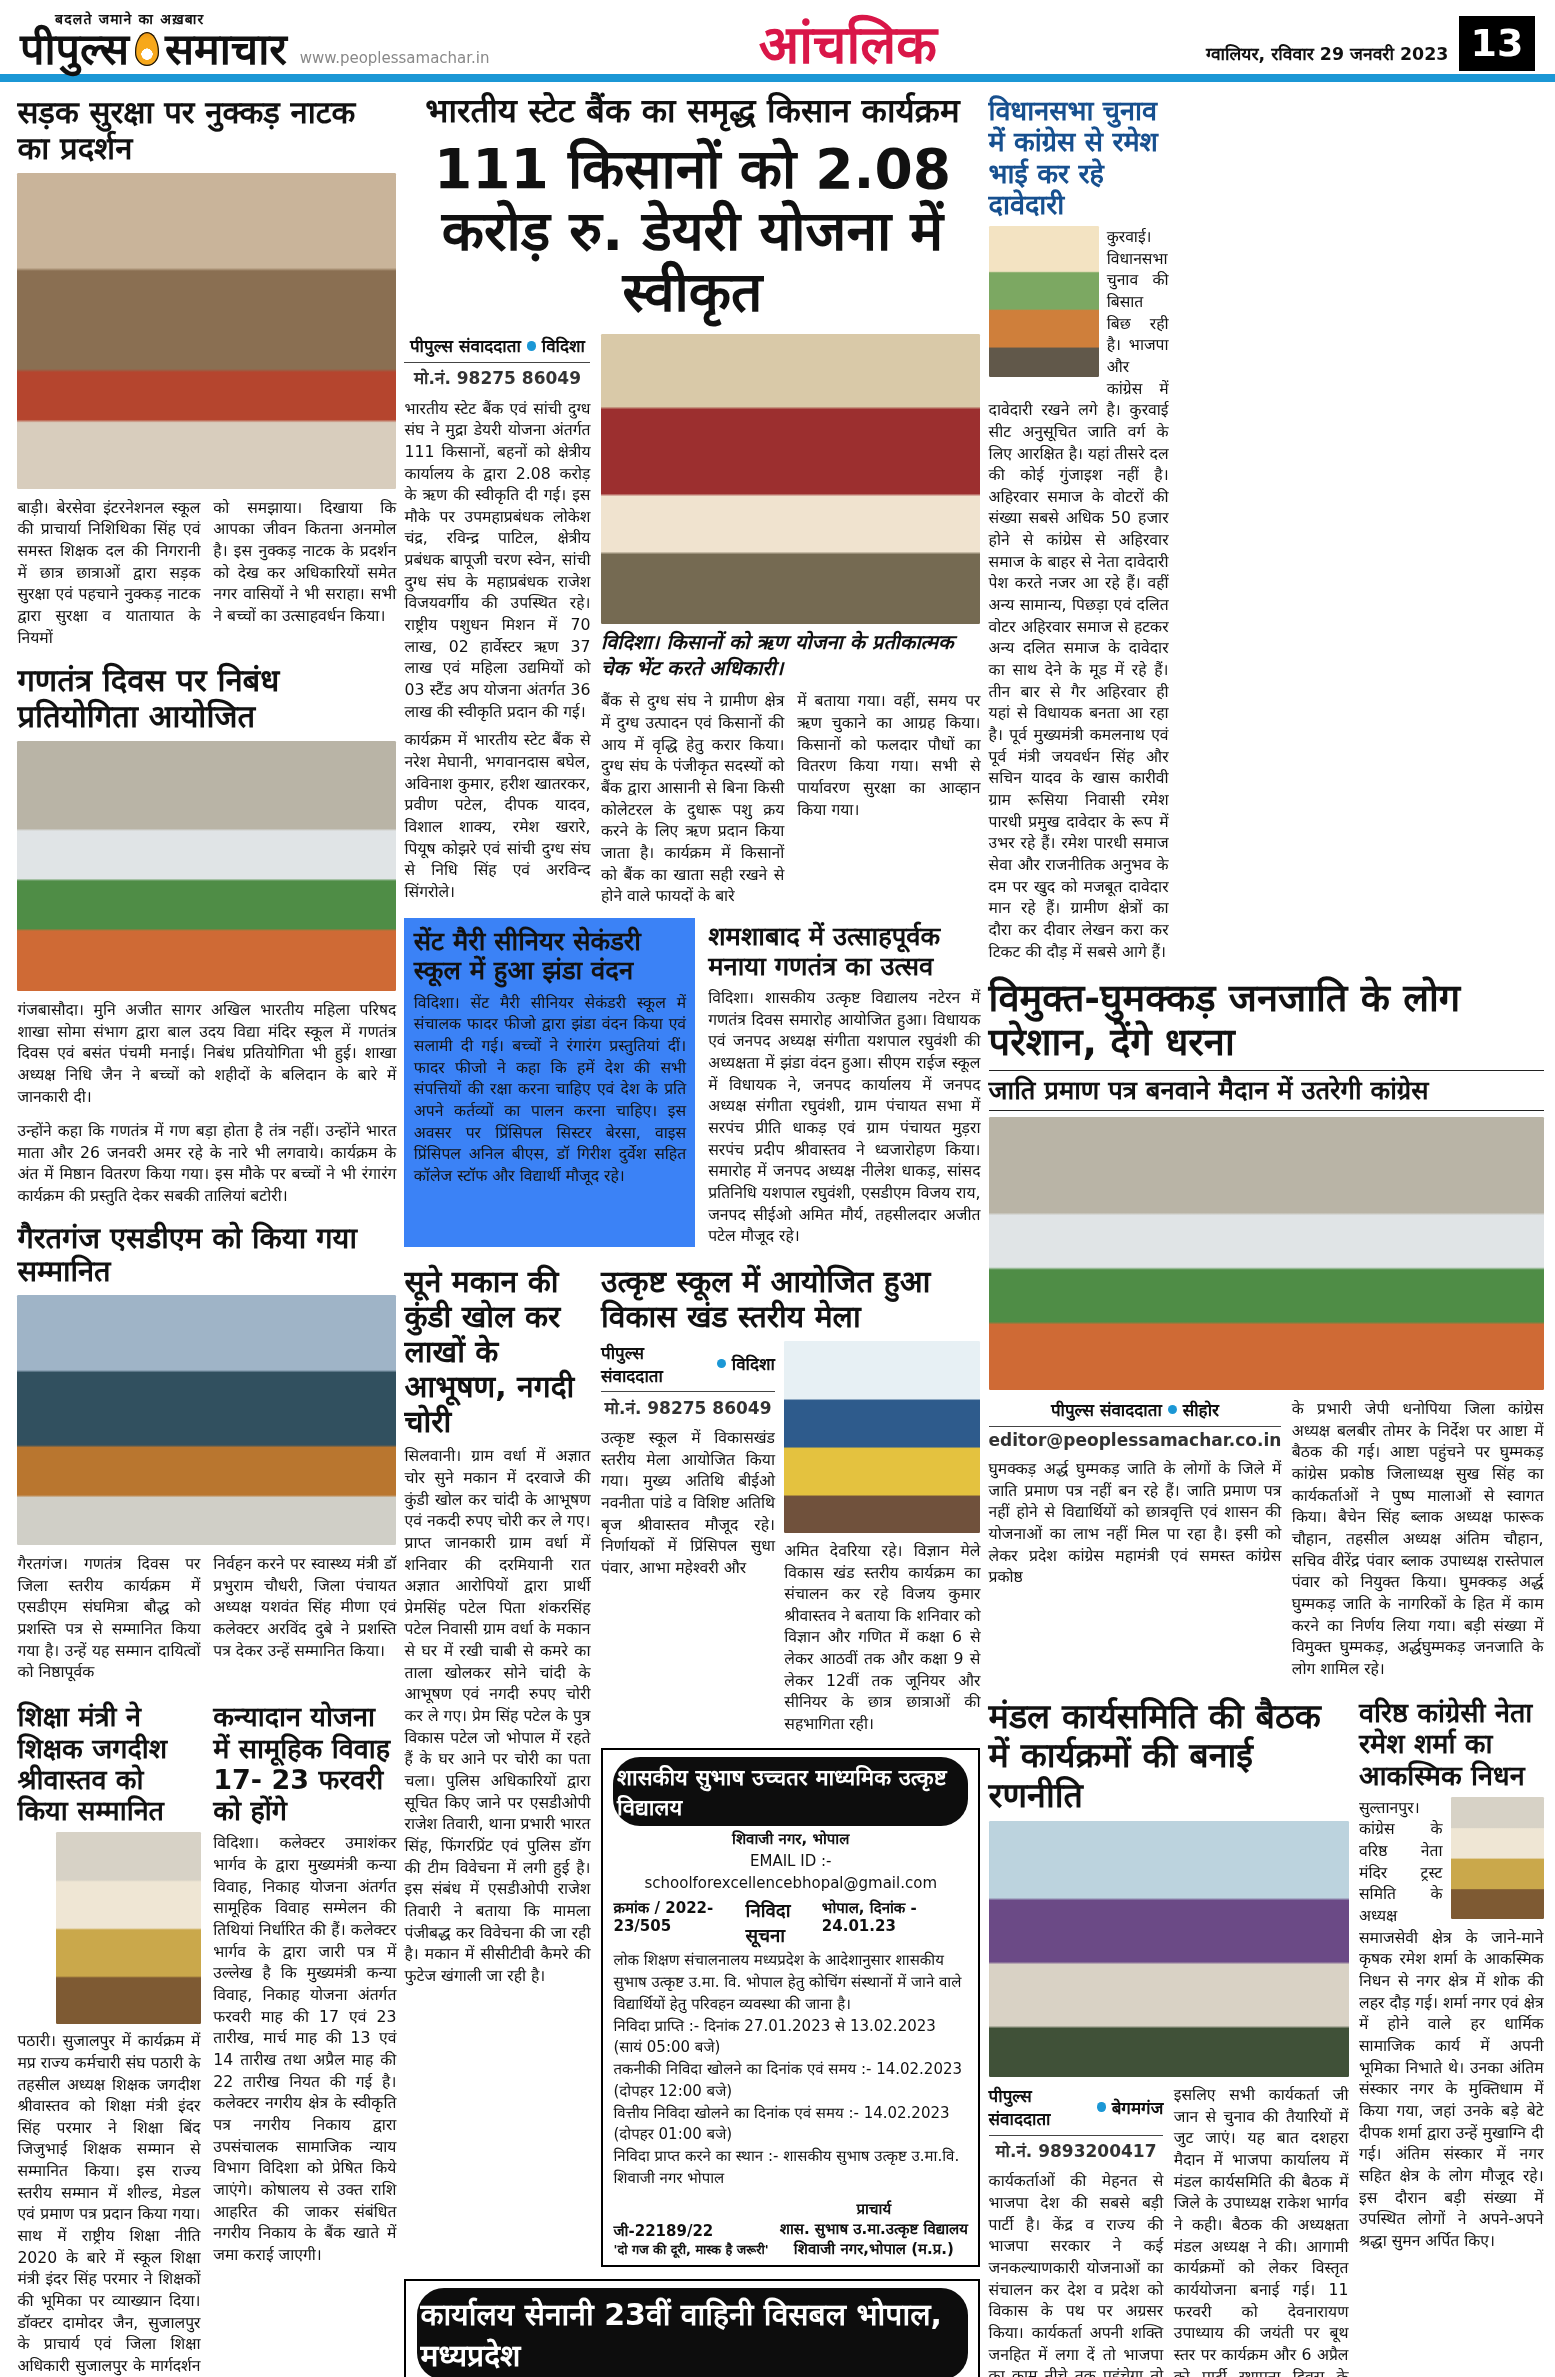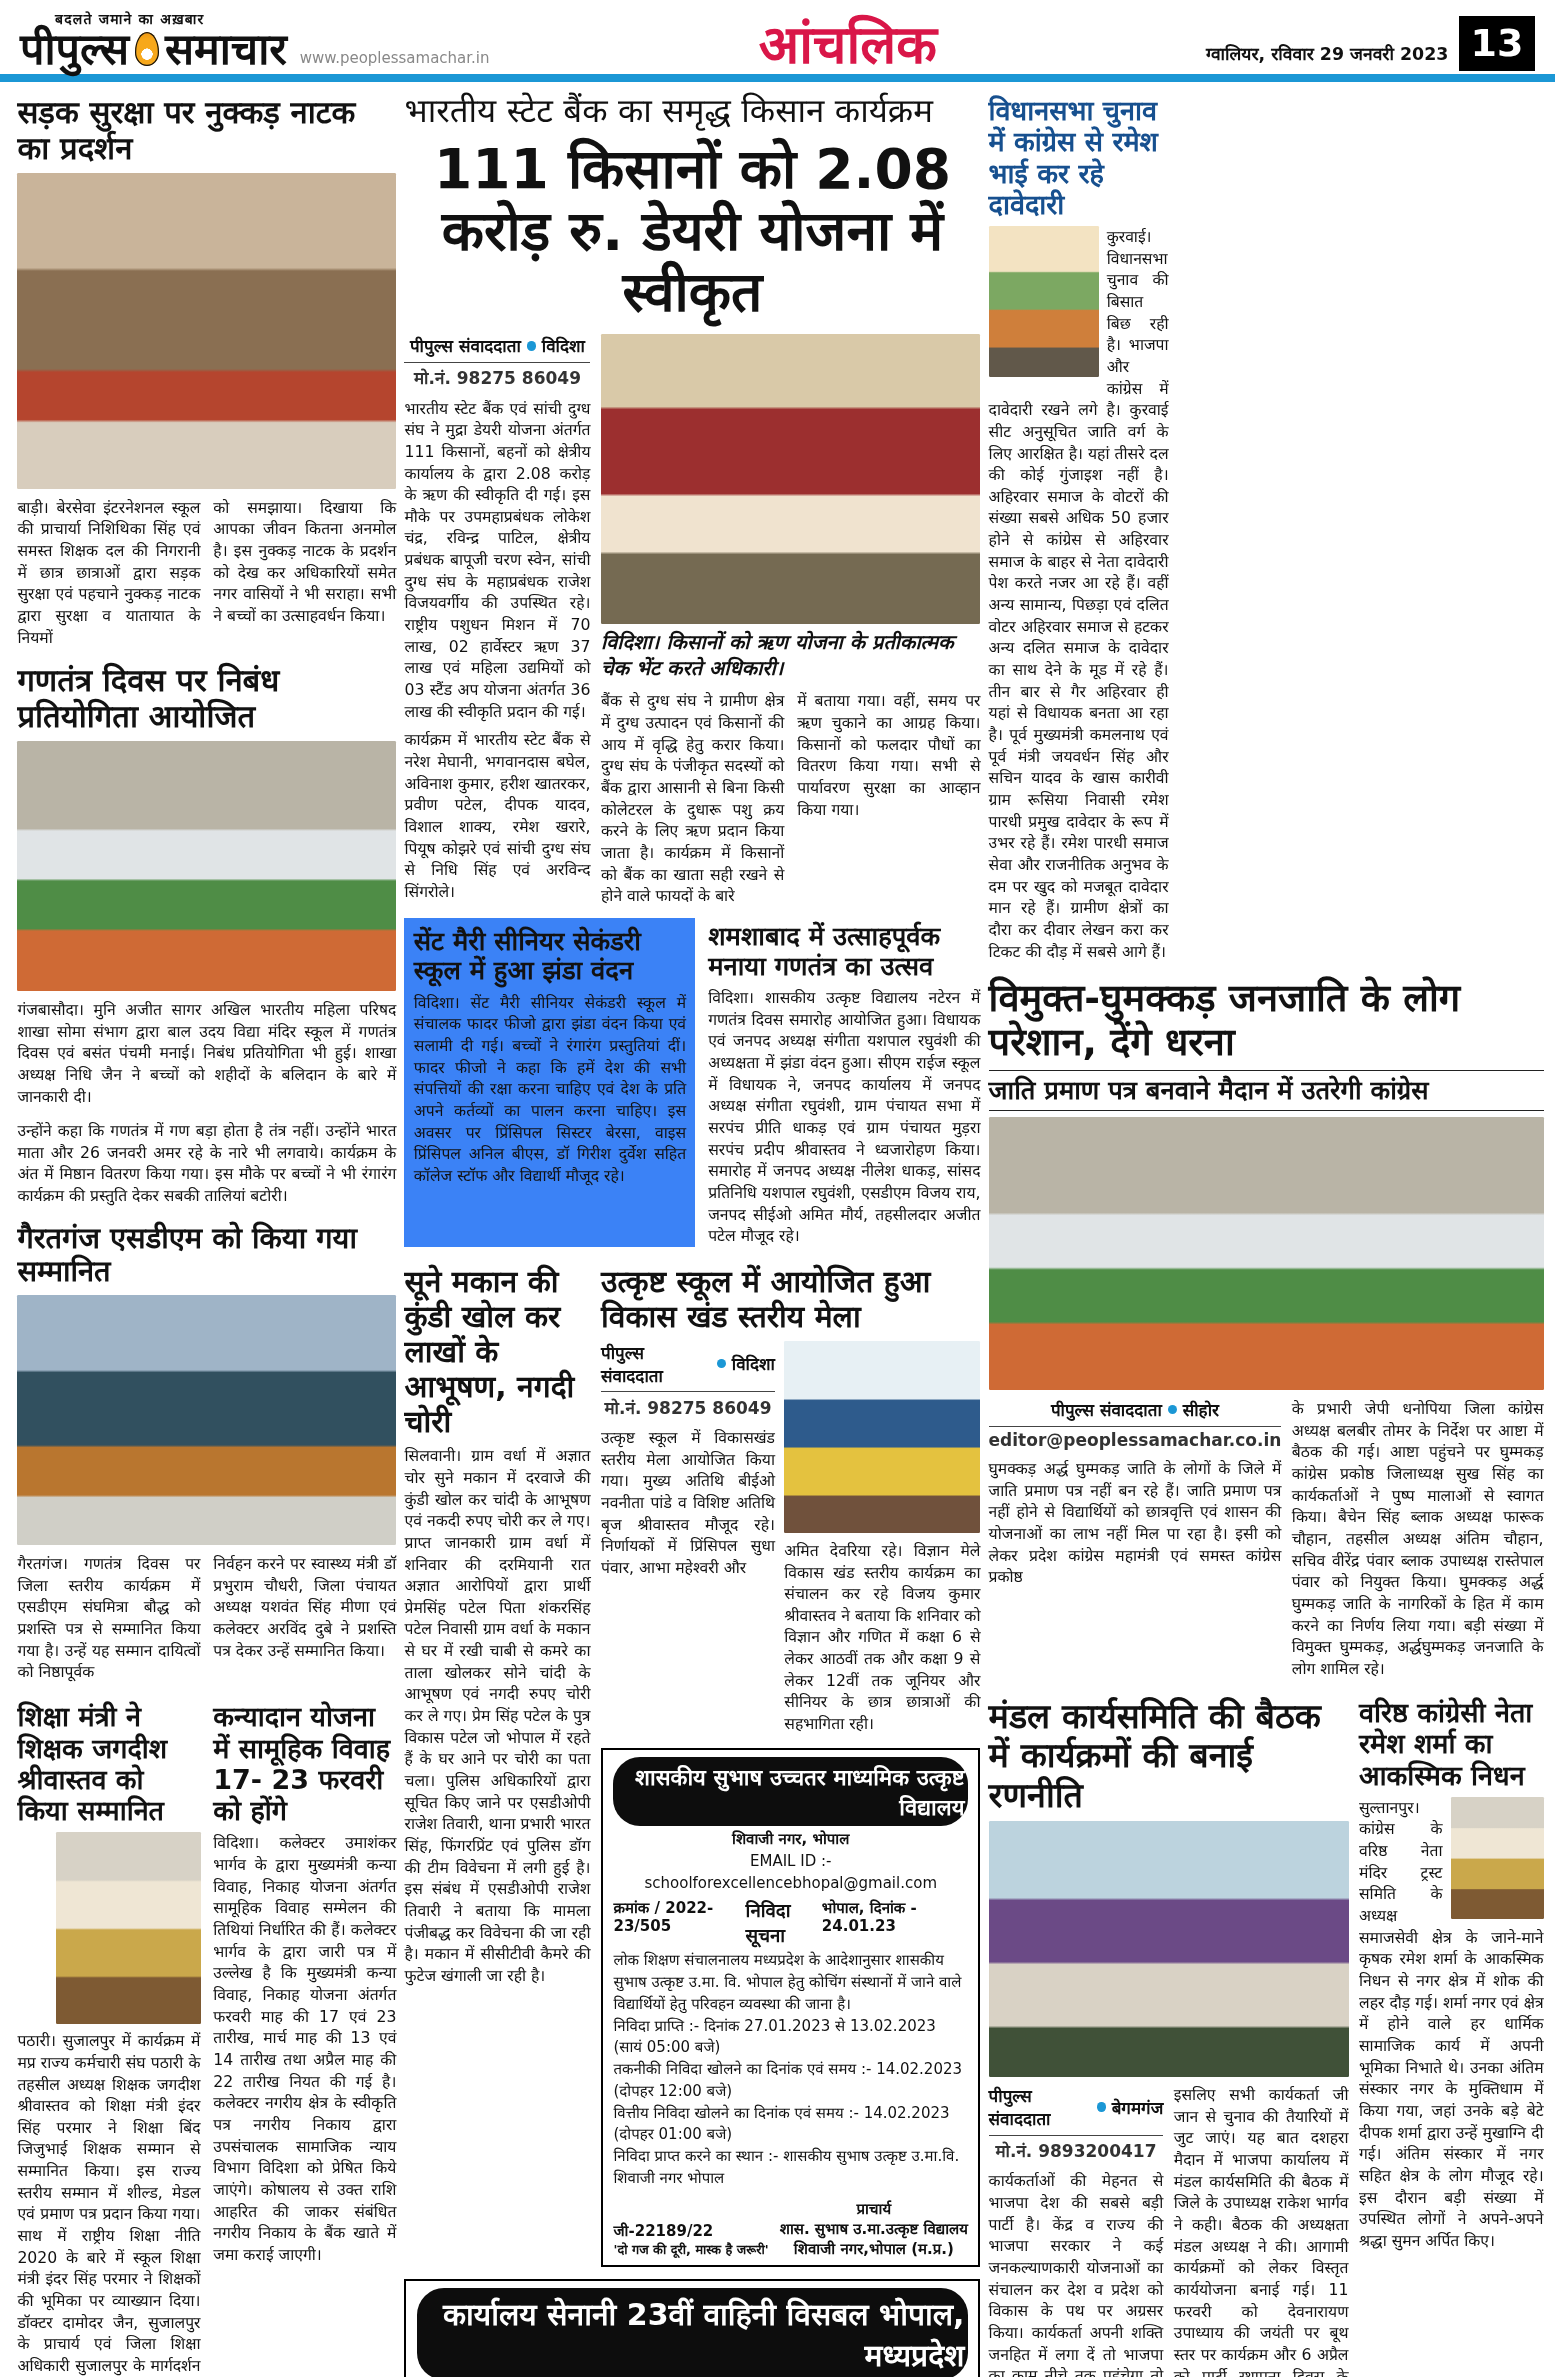--- a/index.html
+++ b/index.html
@@ -41,30 +41,30 @@
   
   .ph1{background:linear-gradient(180deg,#c9b49a 0 30%,#8a6f52 31% 62%,#b5452e 63% 78%,#d8cdbd 79% 100%);}
   .ph2{background:linear-gradient(180deg,#b9b4a6 0 35%,#e0e4e6 36% 55%,#4f8d46 56% 75%,#cf6a35 76% 100%);}
   .ph3{background:linear-gradient(180deg,#9fb4c7 0 30%,#31505f 31% 60%,#b9762f 61% 80%,#d0cfc7 81% 100%);}
   .ph4{background:linear-gradient(180deg,#d7d2c6 0 25%,#efe6d4 26% 50%,#caa84b 51% 75%,#7e5a33 76% 100%);}
   .ph6{background:linear-gradient(180deg,#d9c9a8 0 25%,#9c2f2f 26% 55%,#f0e3cf 56% 75%,#756a52 76% 100%);}
   .ph7{background:linear-gradient(180deg,#e7f0f4 0 30%,#2e5b8c 31% 55%,#e4c23f 56% 80%,#70513c 81% 100%);}
   .ph8{background:linear-gradient(180deg,#f3e3c2 0 30%,#7ca862 31% 55%,#cf7f3b 56% 80%,#61584a 81% 100%);}
   .ph9{background:linear-gradient(180deg,#bcd3de 0 30%,#6b4a86 31% 55%,#d9d2c5 56% 80%,#405138 81% 100%);}
   
-  .overline{font-size:33px;font-weight:400;text-align:left;line-height:1.2;}
+  .overline{font-size:33px;font-weight:700;text-align:center;line-height:1.2;}
   .mainhl{font-size:55px;font-weight:900;text-align:center;line-height:1.12;margin:8.1px 0 10.5px 0;}
   .mainrow{display:flex;gap:10.5px;}
   .mainrow .txtcol{width:186px;flex:none;}
   .mainrow .photocol{flex:1;}
   .graybox{background:#3b82f6;padding:8.1px 9.3px;box-sizing:border-box;}
   .graybox .hl{margin-top:0;}
   
   .notice{border:2.3px solid #000;padding:7px 10.5px;box-sizing:border-box;margin-top:12.8px;background:#fff;}
-  .notice .bar{background:#0d0d0d;color:#fff;text-align:right;font-weight:800;padding:4.6px 3.5px;border-radius:27px;}
+  .notice .bar{background:#0d0d0d;color:#fff;text-align:left;font-weight:800;padding:4.6px 3.5px;border-radius:27px;}
   .n-line{font-size:15px;line-height:1.45;}
   .n-center{text-align:center;}
   .n-flex{display:flex;justify-content:space-between;align-items:flex-start;font-size:15px;font-weight:700;}
   .floatimg{float:right;margin:0 0 5.8px 8.1px;}
   .floatimg-l{float:left;margin:0 8.1px 4.6px 0;}
 </style>
 </head>
 <body>
 
 <div class="page">

